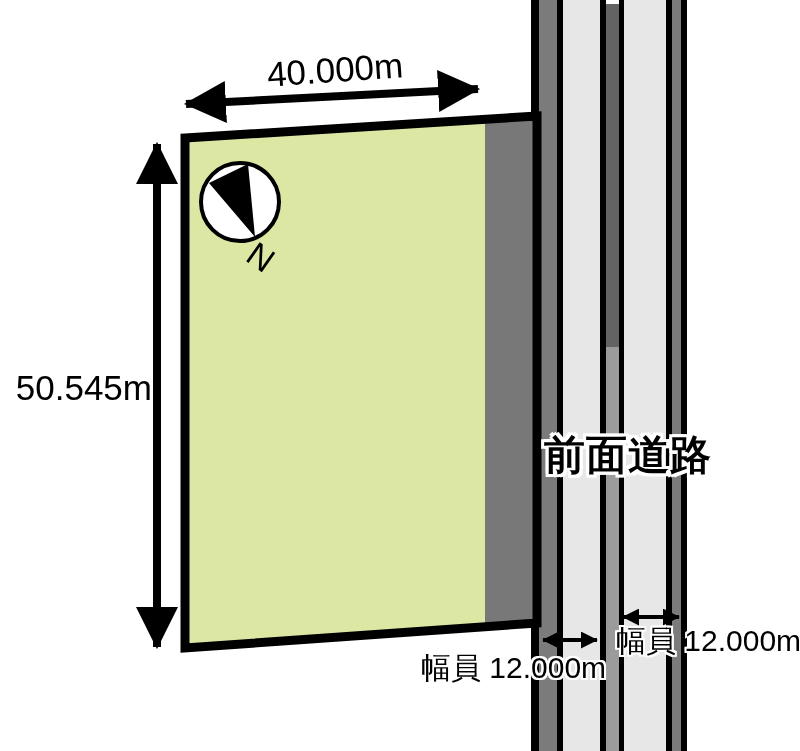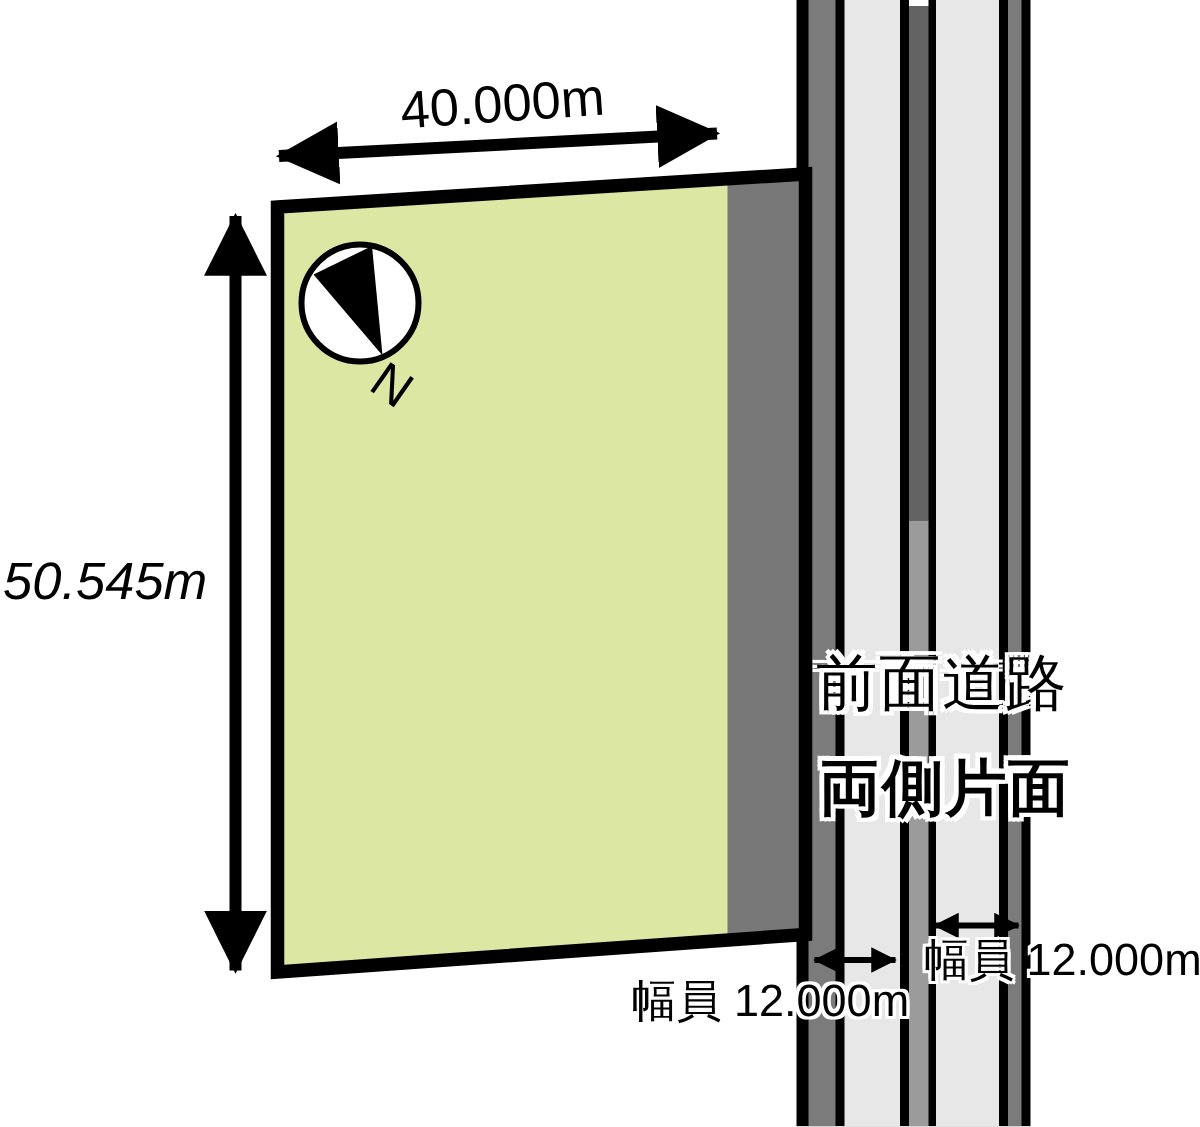--- a/index.html
+++ b/index.html
@@ -22,23 +22,23 @@
     text-shadow:
       -3px -3px 0 #fff, 3px -3px 0 #fff, -3px 3px 0 #fff, 3px 3px 0 #fff,
       -3px 0 0 #fff, 3px 0 0 #fff, 0 -3px 0 #fff, 0 3px 0 #fff;
   }
   .outlined-sm{
     text-shadow:
       -2px -2px 0 #fff, 2px -2px 0 #fff, -2px 2px 0 #fff, 2px 2px 0 #fff,
       -2px 0 0 #fff, 2px 0 0 #fff, 0 -2px 0 #fff, 0 2px 0 #fff;
   }
   .dim-top{left:240px;top:52px;width:190px;text-align:center;font-size:35px;transform:rotate(-4deg);}
-  .dim-left{left:2px;top:370px;width:150px;text-align:left;font-size:35px;font-style:italic;}
+  .dim-left{left:2px;top:370px;width:150px;text-align:right;font-size:35px;}
   .area-label{left:222px;top:370px;width:260px;text-align:center;font-size:54px;font-weight:bold;}
-  .road-note-1{left:544px;top:435px;font-size:41px;font-weight:400;letter-spacing:1px;}
+  .road-note-1{left:544px;top:435px;font-size:41px;font-weight:700;letter-spacing:1px;}
   .road-note-2{left:546px;top:505px;font-size:41px;font-weight:600;letter-spacing:1px;}
   .width-label-1{left:421px;top:653px;font-size:30px;}
   .width-label-2{left:616px;top:626px;font-size:30px;}
   .compass-n{left:244px;top:240px;width:34px;text-align:center;font-size:34px;transform:rotate(35deg);}
 </style>
 </head>
 <body>
 
 <div class="canvas">
 
@@ -84,19 +84,18 @@
 
   <div class="lbl dim-top">40.000m</div>
 
   <div class="lbl dim-left">50.545m</div>
 
 
   <div class="lbl compass-n">N</div>
 
   <div class="lbl road-note-1 outlined">前面道路</div>
 
-  <div class="lbl road-note-2 outlined">両側片面</div>
 
   <div class="lbl width-label-1 outlined-sm">幅員 12.000m</div>
 
   <div class="lbl width-label-2 outlined-sm">幅員 12.000m</div>
 
 </div>
 
 </body></html>

